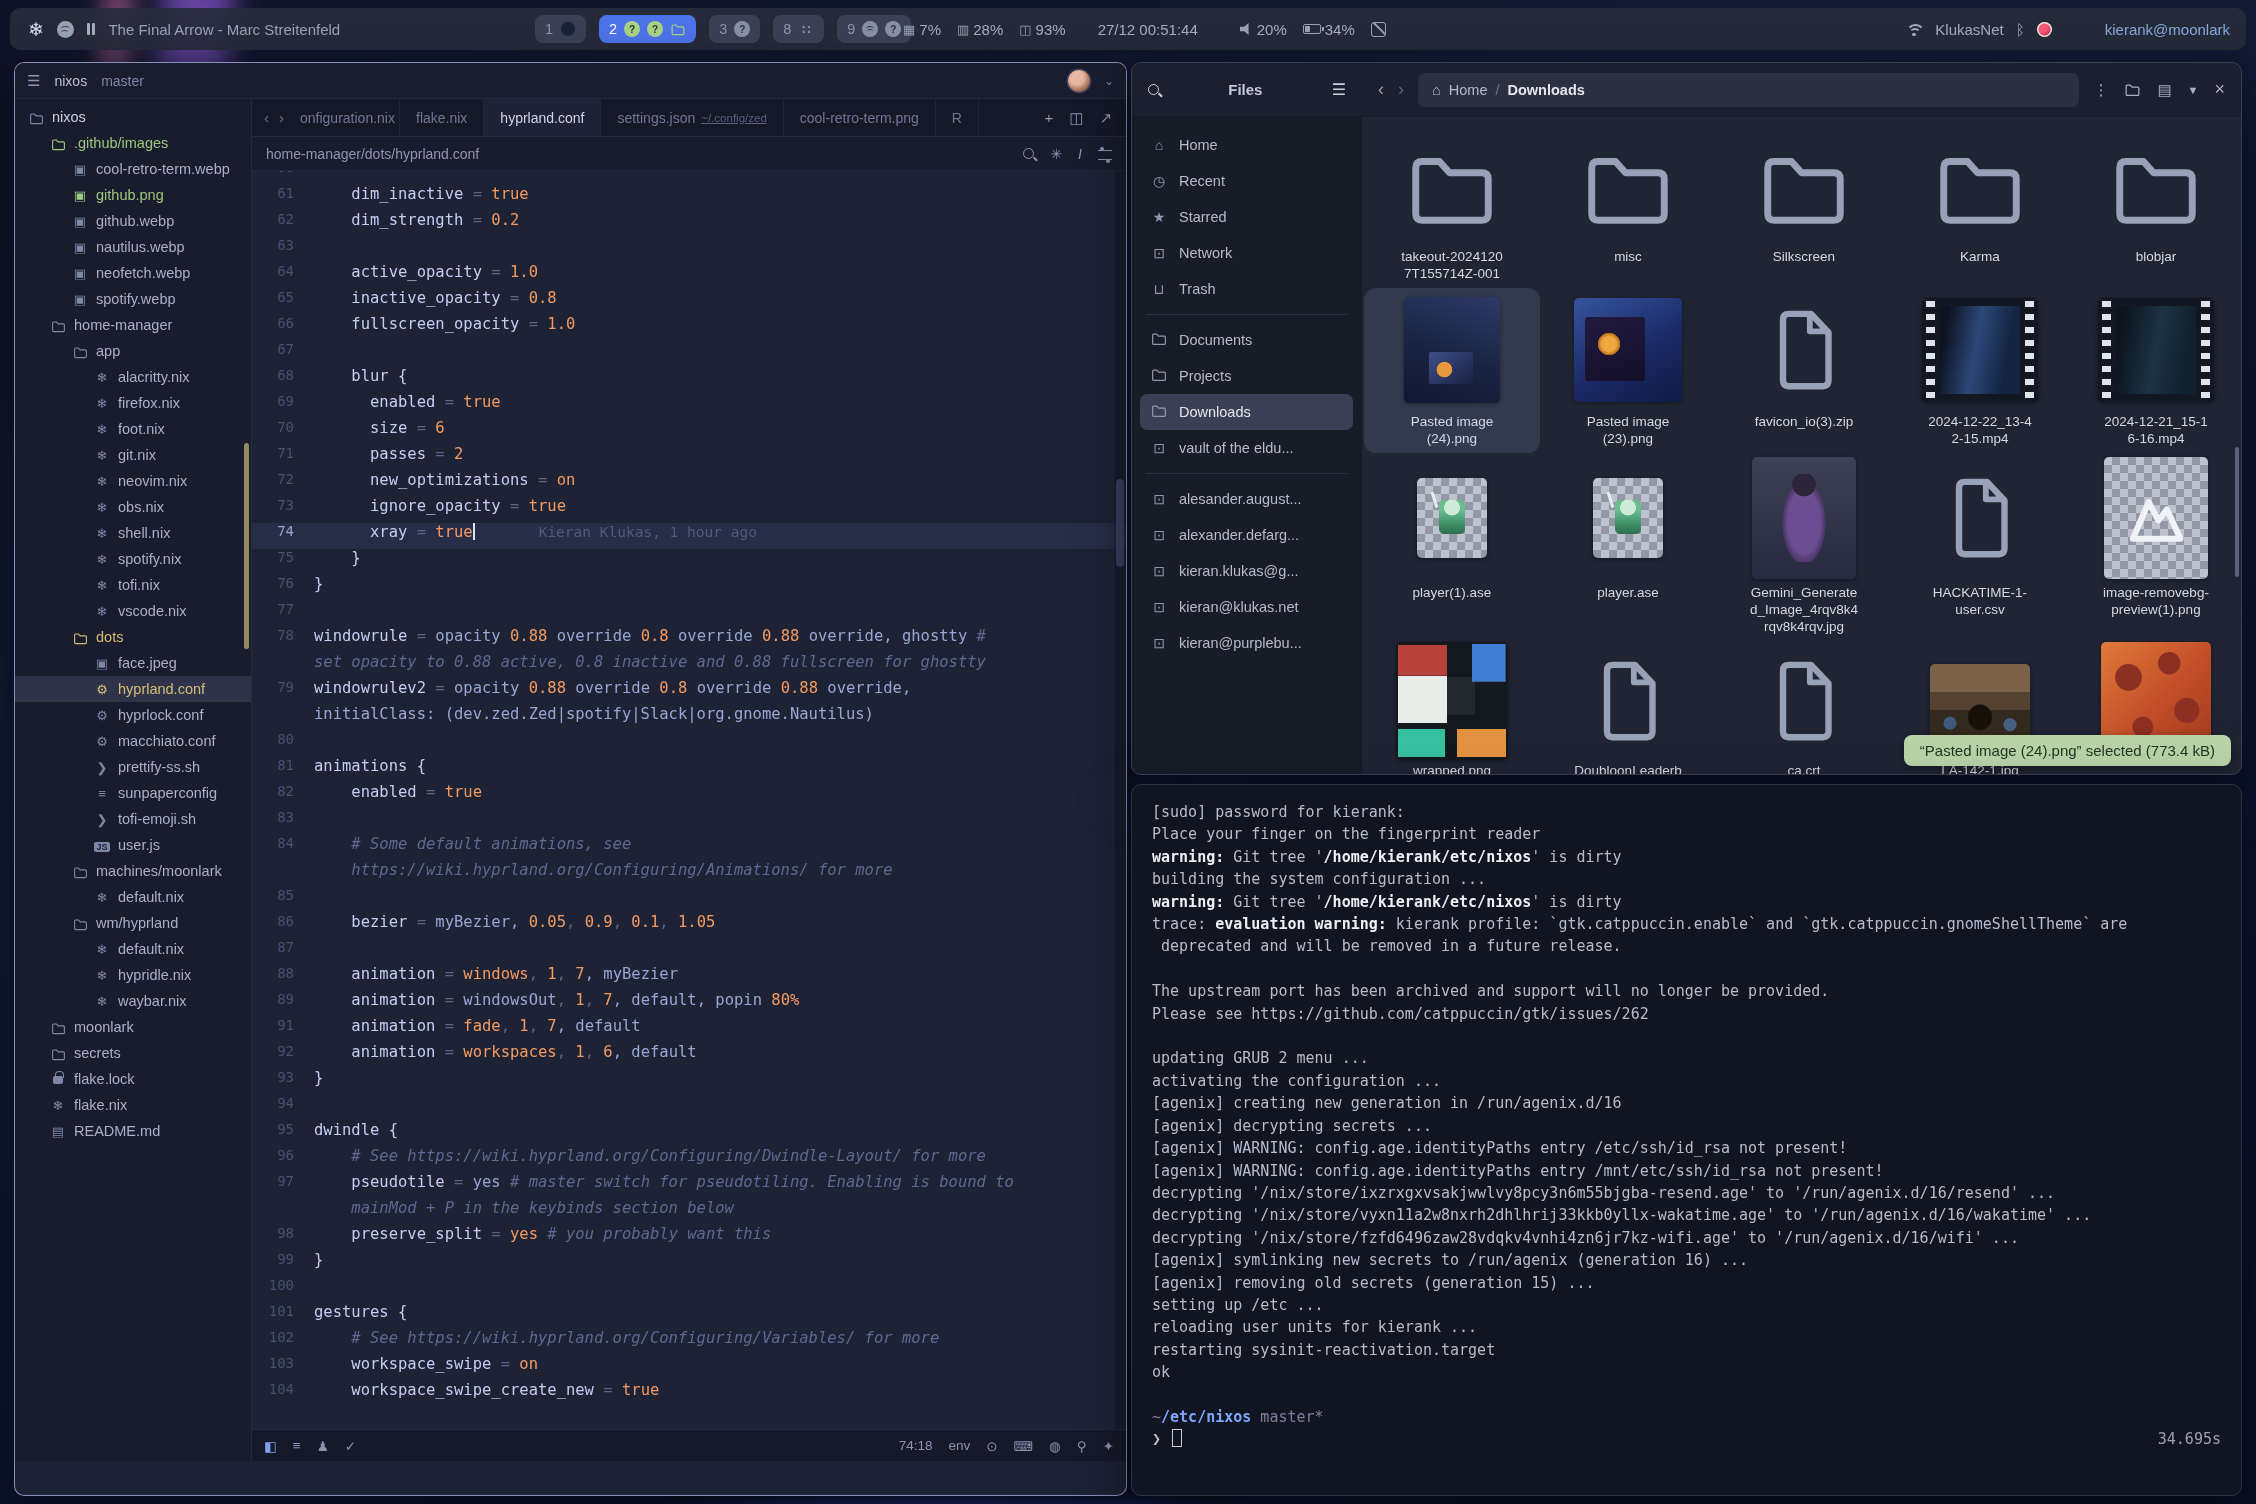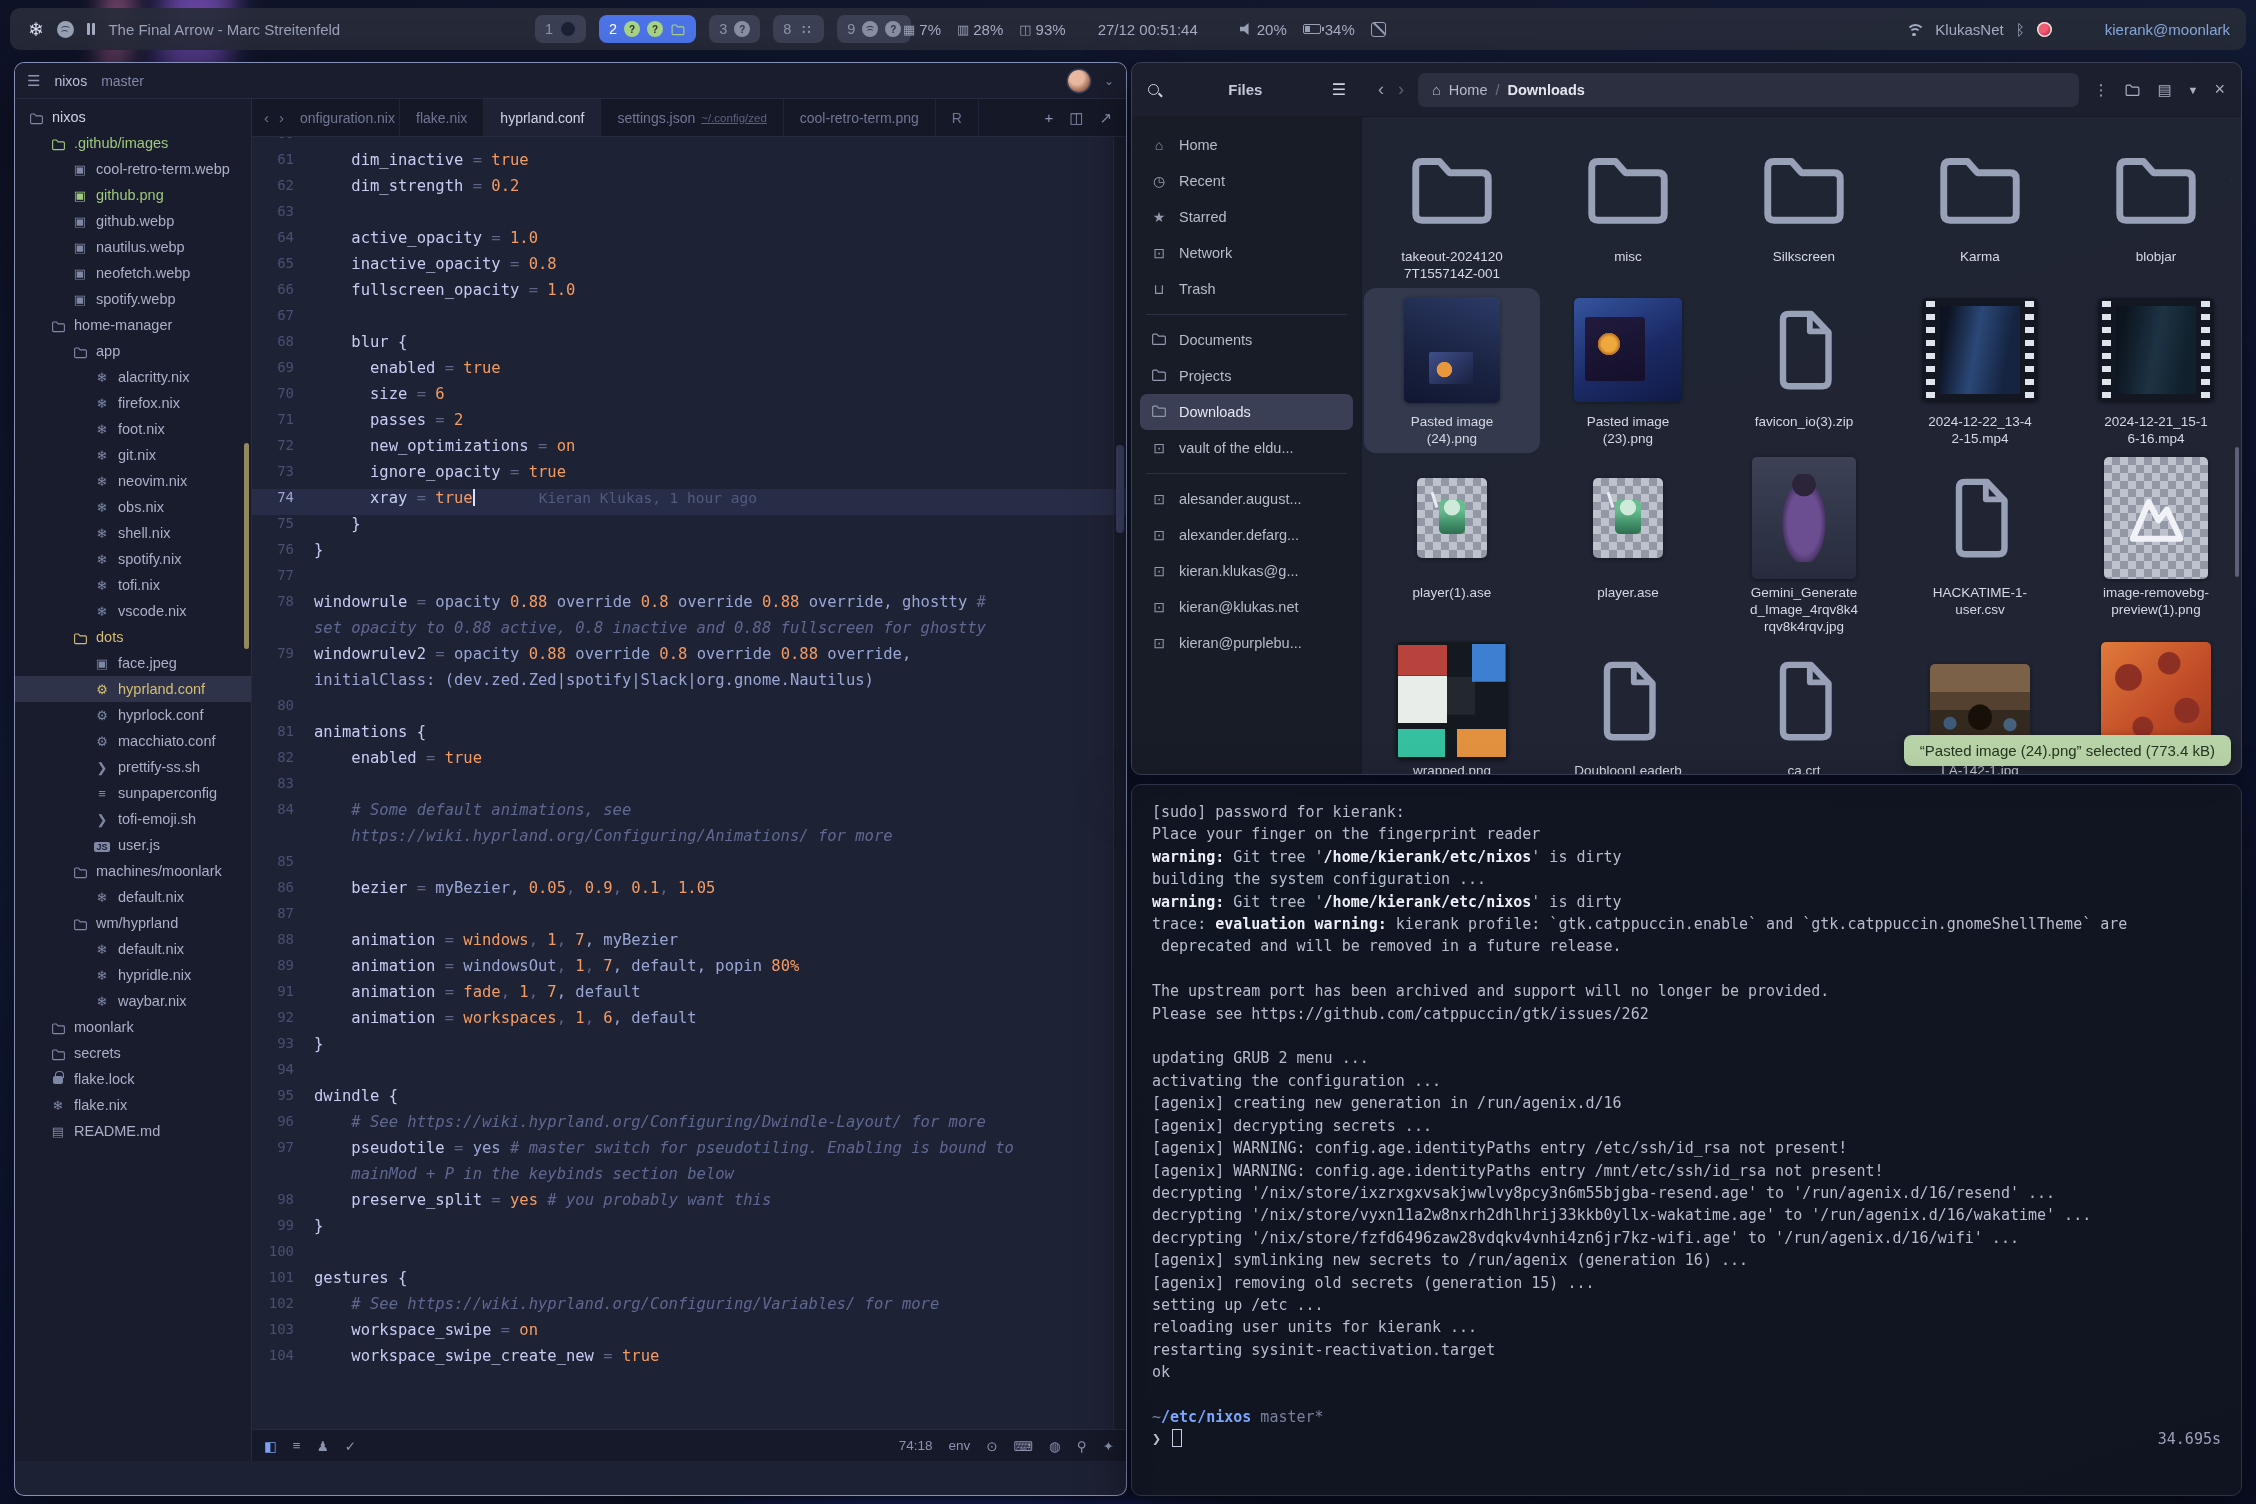--- a/index.html
+++ b/index.html
@@ -561,20 +561,29 @@
             <div class="tab">
               <span>R</span>
             </div>
           </div>
         <div class="tabctl">
           <span>+</span>
           <span>◫</span>
           <span>↗</span>
         </div>
       </div>
+      <div class="crumbbar">
+        <span>home-manager/dots/hyprland.conf</span>
+        <span class="crumb-ic">
+          <span class="i-search"></span>
+          <span>✳</span>
+          <span style="font-style:italic">I</span>
+          <span class="i-sliders"></span>
+        </span>
+      </div>
       <div class="codearea">
         <div class="codescroll" id="code">
             <div class="crow">
               <span class="cgut">60</span>
               <span class="ctext"></span>
             </div>
             <div class="crow">
               <span class="cgut">61</span>
               <span class="ctext"><span class="sk">    dim_inactive </span><span class="so">= </span><span class="sn">true</span></span>
             </div>

